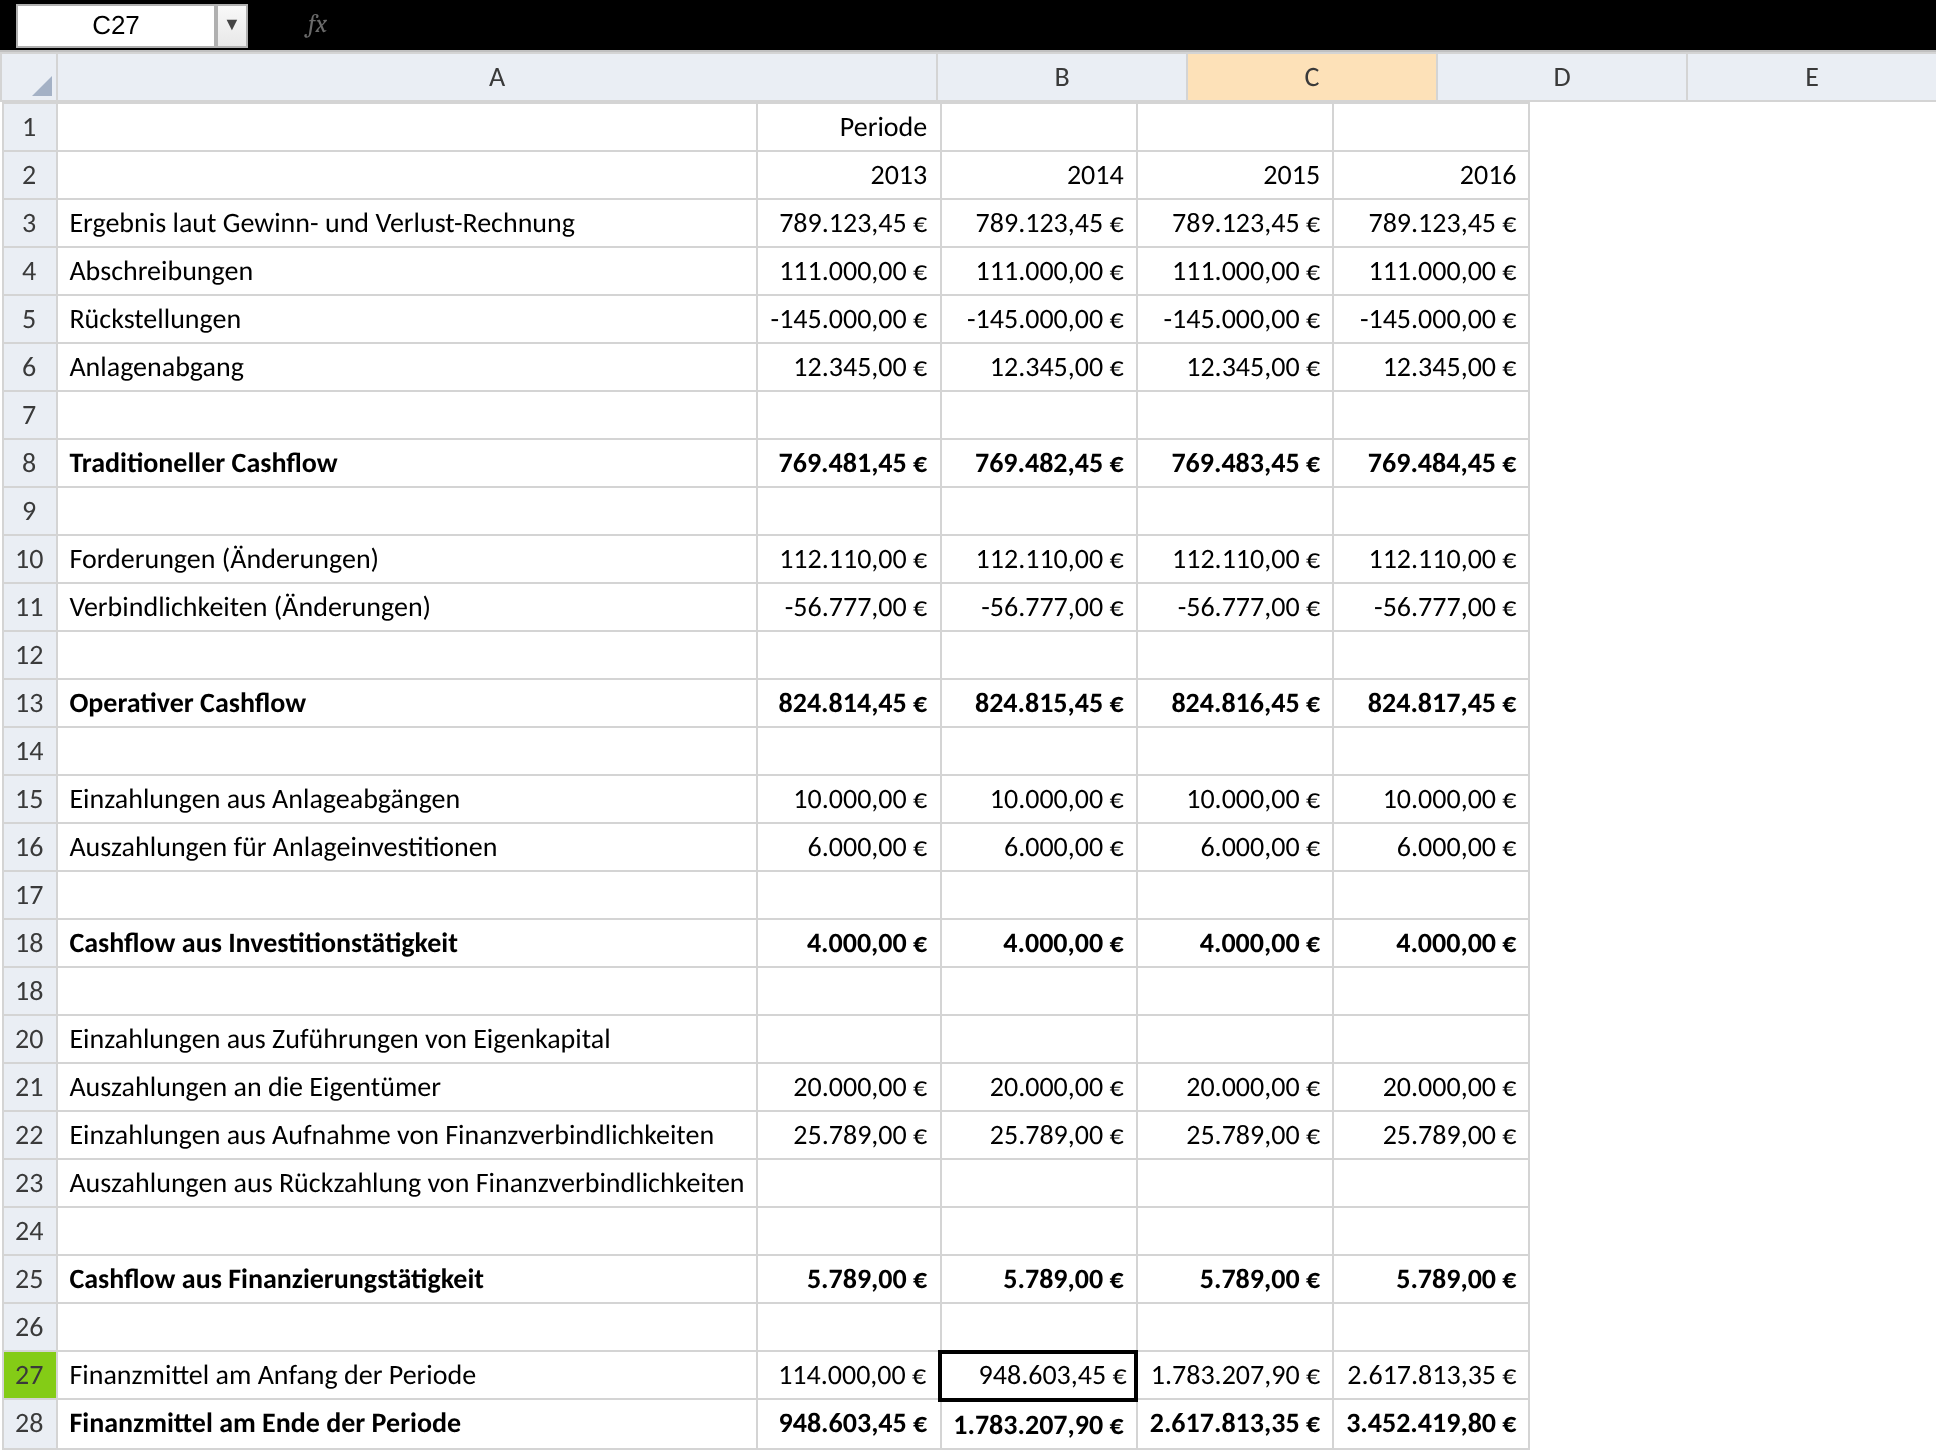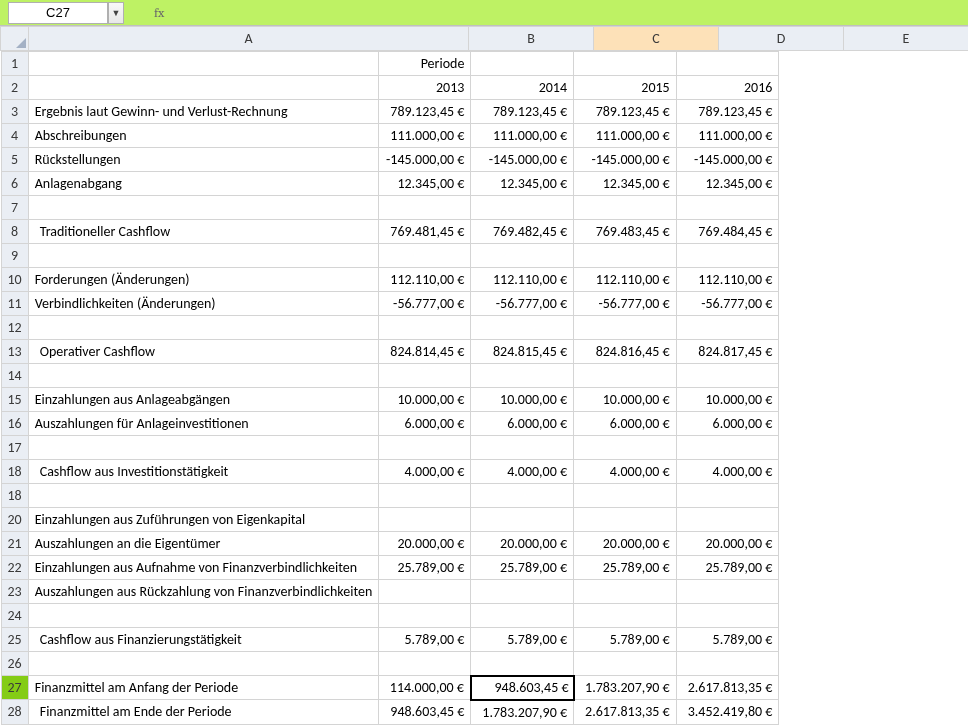--- a/index.html
+++ b/index.html
@@ -8,21 +8,21 @@
       font-size: 14px;
       background: #fff;
       color: #000;
       width: 968px;
       height: 727px;
       overflow: hidden;
     }
     .formula-bar {
       display: flex;
       align-items: center;
-      background: #bef264;
+      background: #000000;
       border-bottom: 1px solid #c0c0c0;
       height: 26px;
       padding: 12px 0;
     }
     .name-box {
       width: 100px;
       height: 22px;
       background: #fff;
       border: 1px solid #b0b0b0;
       font-size: 13px;
@@ -36,20 +36,21 @@
       border: 1px solid #b0b0b0;
       background: linear-gradient(#f8f8f8, #e8e8e8);
       display: flex;
       align-items: center;
       justify-content: center;
       font-size: 9px;
       color: #444;
       cursor: pointer;
     }
     .fx-label {
+      font-style: italic;
       color: #6a6a6a;
       margin: 0 6px 0 30px;
       font-size: 13px;
       font-family: Cambria, serif;
     }
     .formula-input {
       flex: 1;
       height: 22px;
       background: #fff;
       border: 1px solid #b0b0b0;
@@ -92,21 +93,21 @@
     .hdr.sel { background: #fde1b8; }
     .row-hdr {
       background: #eaeef4;
       text-align: center;
       width: 28px;
       color: #3a3a3a;
     }
     .row-hdr.sel { background: #84cc16; }
     .cell { background: #fff; }
     .cell.right { text-align: right; }
-    .cell.bold { font-weight: 400; padding-left: 11px; }
+    .cell.bold { font-weight: 700; }
     .cell.active {
       border: 2.5px solid #000;
       padding: 1px 4px;
       position: relative;
     }
     .col-A { width: 440px; }
     .col-B { width: 125px; }
     .col-C { width: 125px; }
     .col-D { width: 125px; }
     .col-E { width: 125px; }

